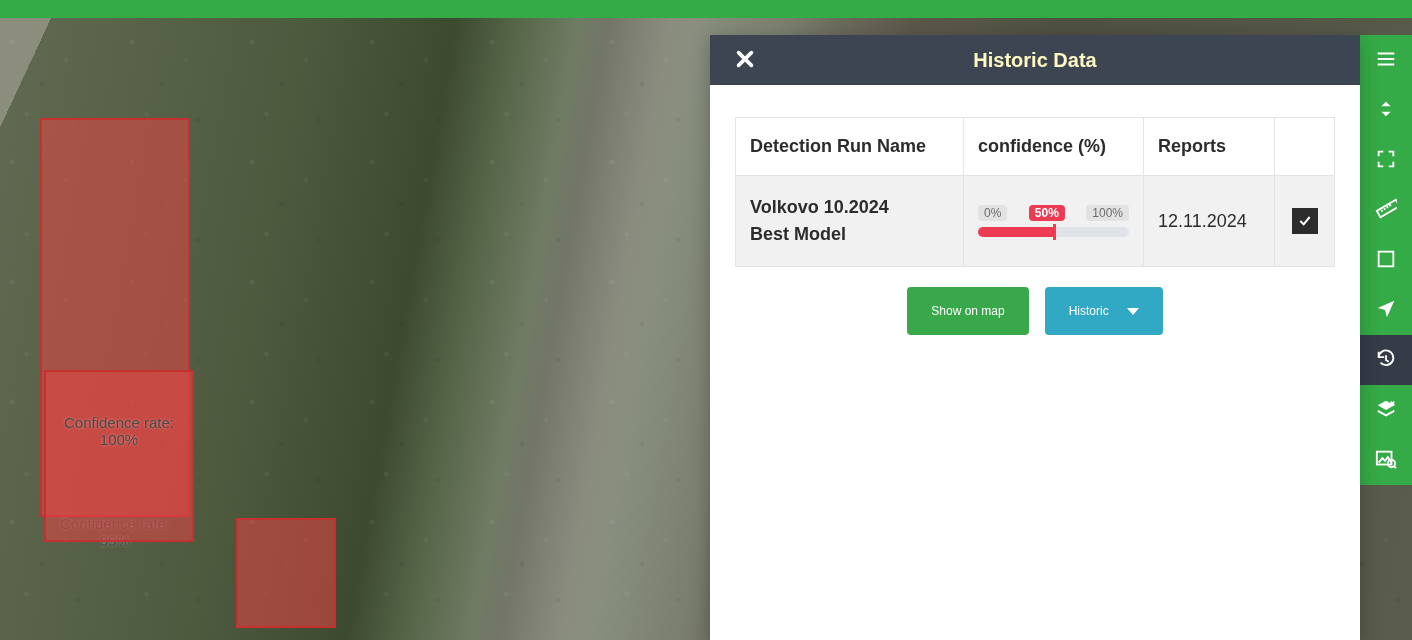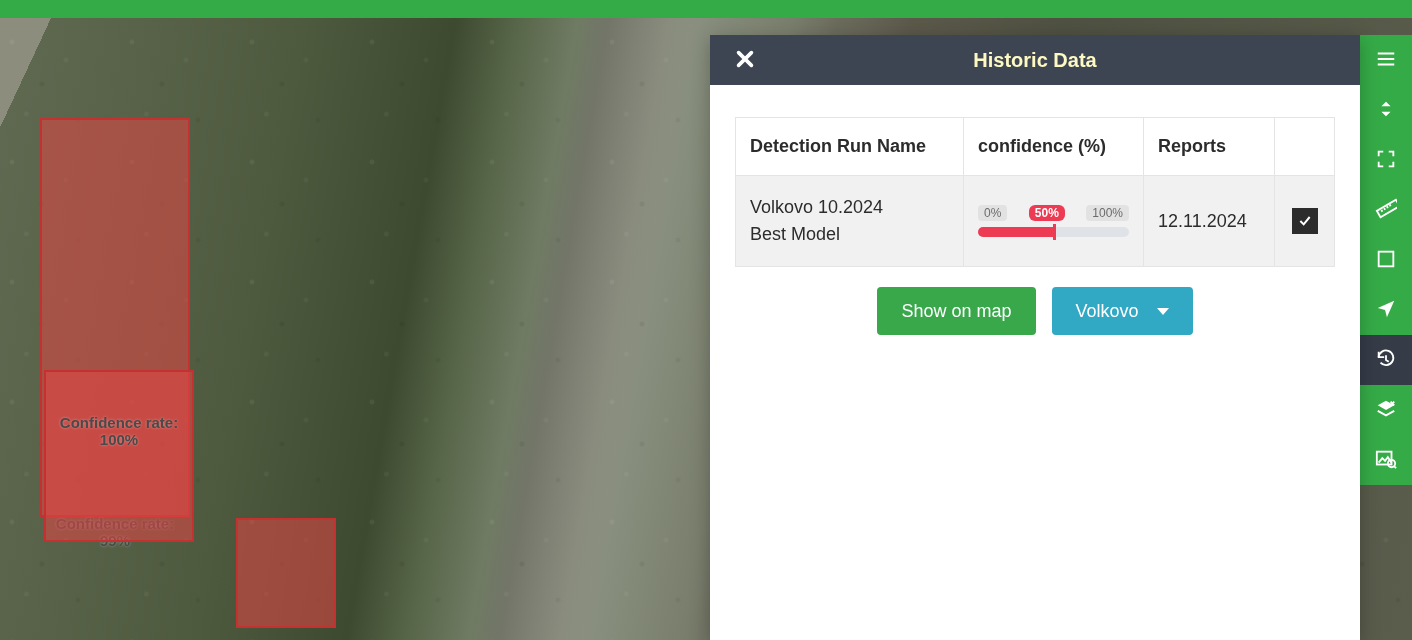--- a/index.html
+++ b/index.html
@@ -32,21 +32,21 @@
     opacity:.6;
     pointer-events:none;
   }
   .detection-box {
     position: absolute;
     background: rgba(230,70,70,0.55);
     border: 2px solid #c53030;
     display: flex; flex-direction: column;
     align-items: center; justify-content: flex-start;
     color: #4a4a4a;
-    font-size: 15px; font-weight: 700;
+    font-size: 15px; font-weight: 400;
     text-align: center;
     padding-top: 28%;
     text-shadow: 0 0 3px rgba(255,255,255,.4);
   }
   .detection-box.small { padding-top: 10px; font-size: 14px; }
   .box1 { left: 40px; top: 100px; width: 150px; height: 220px; }
   .box2 { left: 44px; top: 352px; width: 150px; height: 172px; padding-top: 42px;}
   .box3 { left: 236px; top: 500px; width: 100px; height: 110px; }
 
   
@@ -89,42 +89,42 @@
   table.runs th, table.runs td {
     border: 1px solid #e4e4e4;
     padding: 18px 14px;
     font-size: 18px;
     color: #2c2c2c;
     text-align: left;
     vertical-align: middle;
   }
   table.runs th { font-weight: 700; }
   table.runs tbody tr { background: #f1f1f1; }
-  .run-name { text-align: center; line-height: 1.5; }
+  .run-name { text-align: center; line-height: 1.5; font-weight: bold; }
   .created { text-align: left; }
   .selectcell { text-align: center !important; width: 60px; }
 
   .conf-cell { width: 180px; }
   .conf-scale { display: flex; justify-content: space-between; align-items: center; gap:6px; font-size: 12px; color:#6b6b6b;}
   .conf-scale span { background:#e2e2e2; border-radius:4px; padding:1px 6px; }
-  .conf-scale .cur { background:#ec3b53; color:#fff; font-weight:600;border-radius:6px; }
+  .conf-scale .cur { background:#ec3b53; color:#fff; font-weight:600; }
   .conf-bar { position:relative; height:10px; background:#dfe2e6; border-radius:5px; margin-top:6px;}
   .conf-bar .fill { position:absolute; left:0; top:0; height:100%; background:#ec3b53; border-radius:5px 0 0 5px;}
   .conf-bar .knob { position:absolute; top:-3px; width:3px; height:16px; background:#ec3b53; }
 
   .checkbox {
     width:26px; height:26px; background:#2c2c2c;
     display:inline-flex; align-items:center; justify-content:center;
     cursor:pointer;
   }
   .checkbox svg{width:16px;height:16px;stroke:#fff;stroke-width:3;fill:none;}
 
   .actions { display:flex; gap:16px; justify-content:center; margin-top:20px;}
   .btn { border:none; border-radius:4px; height:48px; padding:0 24px;
-         font-size:18px; font-weight:500; color:#fff; cursor:pointer;
+         font-size:12px; font-weight:500; color:#fff; cursor:pointer;
          display:flex; align-items:center; gap:18px;}
   .btn-green { background:#38a84b; }
   .btn-blue  { background:#31a8c4; }
   .caret-down { width:0;height:0;border-left:6px solid transparent;border-right:6px solid transparent;border-top:7px solid #fff;}
 </style>
 </head>
 <body>
 
 <div class="topbar"></div>
 
@@ -265,20 +265,20 @@
             </td>
           </tr>
         </tbody>
       </table>
 
       <div class="actions">
         <button class="btn btn-green">
           <span>Show on map</span>
         </button>
         <button class="btn btn-blue">
-          <span>Volkovo</span>
+          <span>Historic</span>
           <span class="caret-down"></span>
         </button>
       </div>
     </div>
   </div>
 
 </div>
 
 </body></html>

